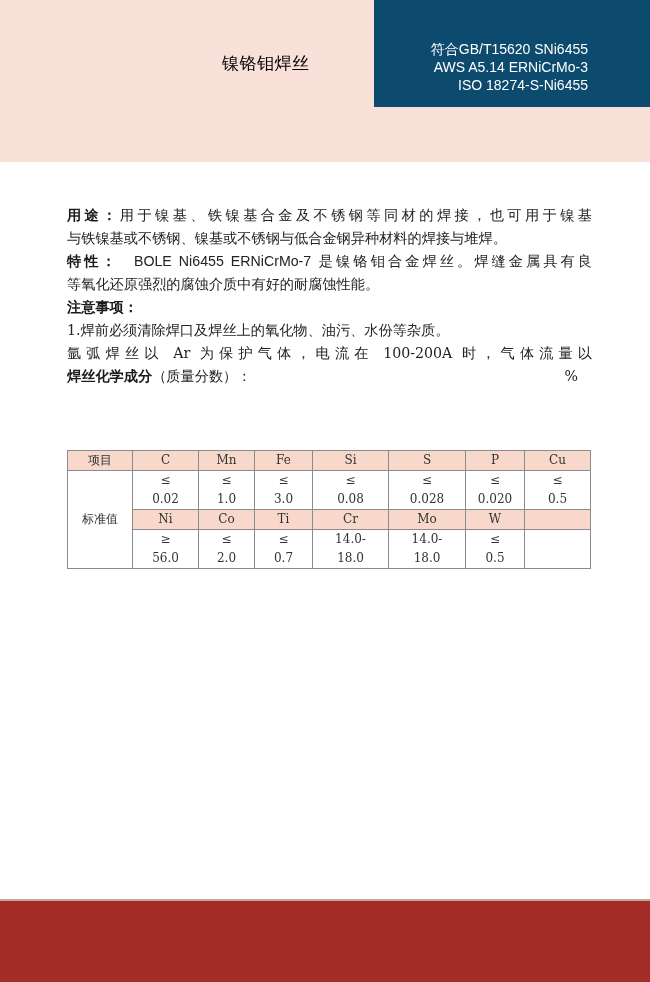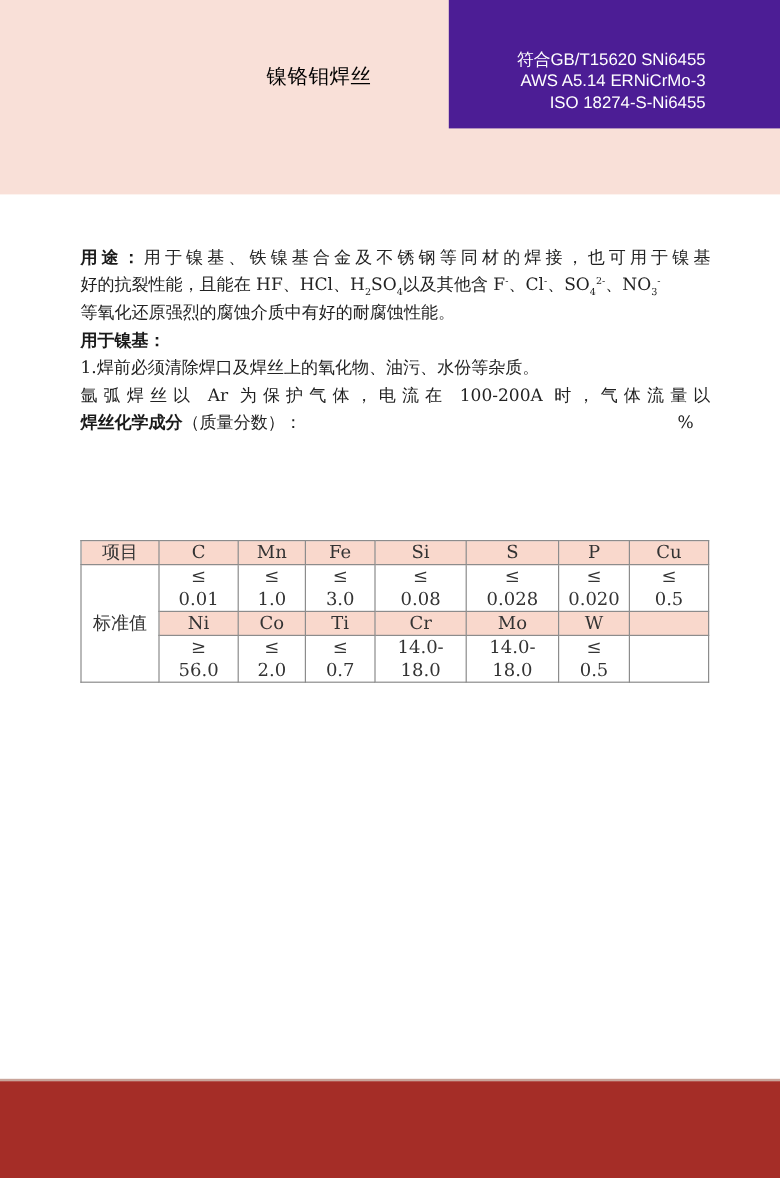--- a/index.html
+++ b/index.html
@@ -13,21 +13,21 @@
     position: absolute; left: 0; top: 0; width: 650px; height: 162px;
     background: #f9e0d8;
   }
   .header-title {
     position: absolute; left: 222px; top: 52px;
     font-family: "DejaVu Sans", "Liberation Sans", sans-serif;
     font-size: 17px; color: #000000; letter-spacing: 0.5px;
   }
   .std-box {
     position: absolute; left: 374px; top: 0; width: 276px; height: 107px;
-    background: #4c1d95;
+    background: #0c4a6e;
     color: #ffffff;
     font-family: "Liberation Sans", "DejaVu Sans", sans-serif;
     font-size: 14px; line-height: 18px;
     box-sizing: border-box; padding-top: 40px; padding-right: 62px;
     text-align: right;
   }
   .std-box div { white-space: nowrap; }
   .content {
     position: absolute; left: 67px; top: 204px; width: 525px;
     font-size: 14.2px; line-height: 23px;
@@ -40,21 +40,21 @@
   .sans-inline { font-family: "Liberation Sans", "DejaVu Sans", sans-serif; }
   .justify { text-align: justify; text-align-last: justify; }
   sub, sup { font-size: 8px; line-height: 0; }
   .comp-title {
     display: flex; justify-content: space-between; align-items: flex-start;
   }
   .comp-title .pct { margin-right: 14px; }
   table.comp {
     position: absolute; left: 67px; top: 450px;
     border-collapse: collapse; table-layout: fixed;
-    font-size: 15px; color: #333;
+    font-size: 12px; color: #333;
   }
   table.comp td {
     border: 1px solid #8c8c8c; text-align: center; padding: 0;
     line-height: 19px; vertical-align: middle;
   }
   table.comp tr.hdr td { background: #f9d8cc; height: 19px; }
   table.comp tr.val td { height: 38px; }
   .footer-line {
     position: absolute; left: 0; top: 899px; width: 650px; height: 2px;
     background: #c9a49a;
@@ -70,25 +70,26 @@
 <div class="header-band"></div>
 <div class="header-title">镍铬钼焊丝</div>
 <div class="std-box">
   <div>符合GB/T15620 SNi6455</div>
   <div>AWS A5.14 ERNiCrMo-3</div>
   <div>ISO 18274-S-Ni6455</div>
 </div>
 
 <div class="content">
   <p class="justify"><span class="bold-label">用途：</span><span>用于镍基、铁镍基合金及不锈钢等同材的焊接，也可用于镍基</span></p>
+  <p>与铁镍基或不锈钢、镍基或不锈钢与低合金钢异种材料的焊接与堆焊。</p>
 
-  <p><span>好的抗裂性能，且能在 HF、HCl、H</span><sub>2</sub><span>SO</span><sub>4</sub><span>以及其他含 F</span><sup>-</sup><span>、</span><span>Cl</span><sup>-</sup><span>、</span><span>SO</span><sub>4</sub><sup>2-</sup><span>、</span><span>NO</span><sub>3</sub><sup>-</sup></p>
+  <p class="justify"><span class="bold-label">特性：</span>&nbsp;&nbsp;<span class="sans-inline">BOLE Ni6455 ERNiCrMo-7</span>&nbsp;<span>是镍铬钼合金焊丝。焊缝金属具有良</span></p>
   <p>等氧化还原强烈的腐蚀介质中有好的耐腐蚀性能。</p>
 
-  <p class="bold-label">用于镍基：</p>
+  <p class="bold-label">注意事项：</p>
   <p>1.焊前必须清除焊口及焊丝上的氧化物、油污、水份等杂质。</p>
   <p class="justify">氩弧焊丝以 Ar 为保护气体，电流在 100-200A 时，气体流量以</p>
 
   <p class="comp-title">
     <span><span class="bold-label">焊丝化学成分</span><span>（质量分数）：</span></span>
     <span class="pct">%</span>
   </p>
 </div>
 
 <table class="comp">
@@ -110,21 +111,21 @@
     <td>Fe</td>
     <td>Si</td>
     <td>S</td>
     <td>P</td>
     <td>Cu</td>
   </tr>
   <tr class="val">
     <td rowspan="3">标准值</td>
     <td>
           <div>≤</div>
-          <div>0.01</div>
+          <div>0.02</div>
         </td>
     <td>
           <div>≤</div>
           <div>1.0</div>
         </td>
     <td>
           <div>≤</div>
           <div>3.0</div>
         </td>
     <td>

